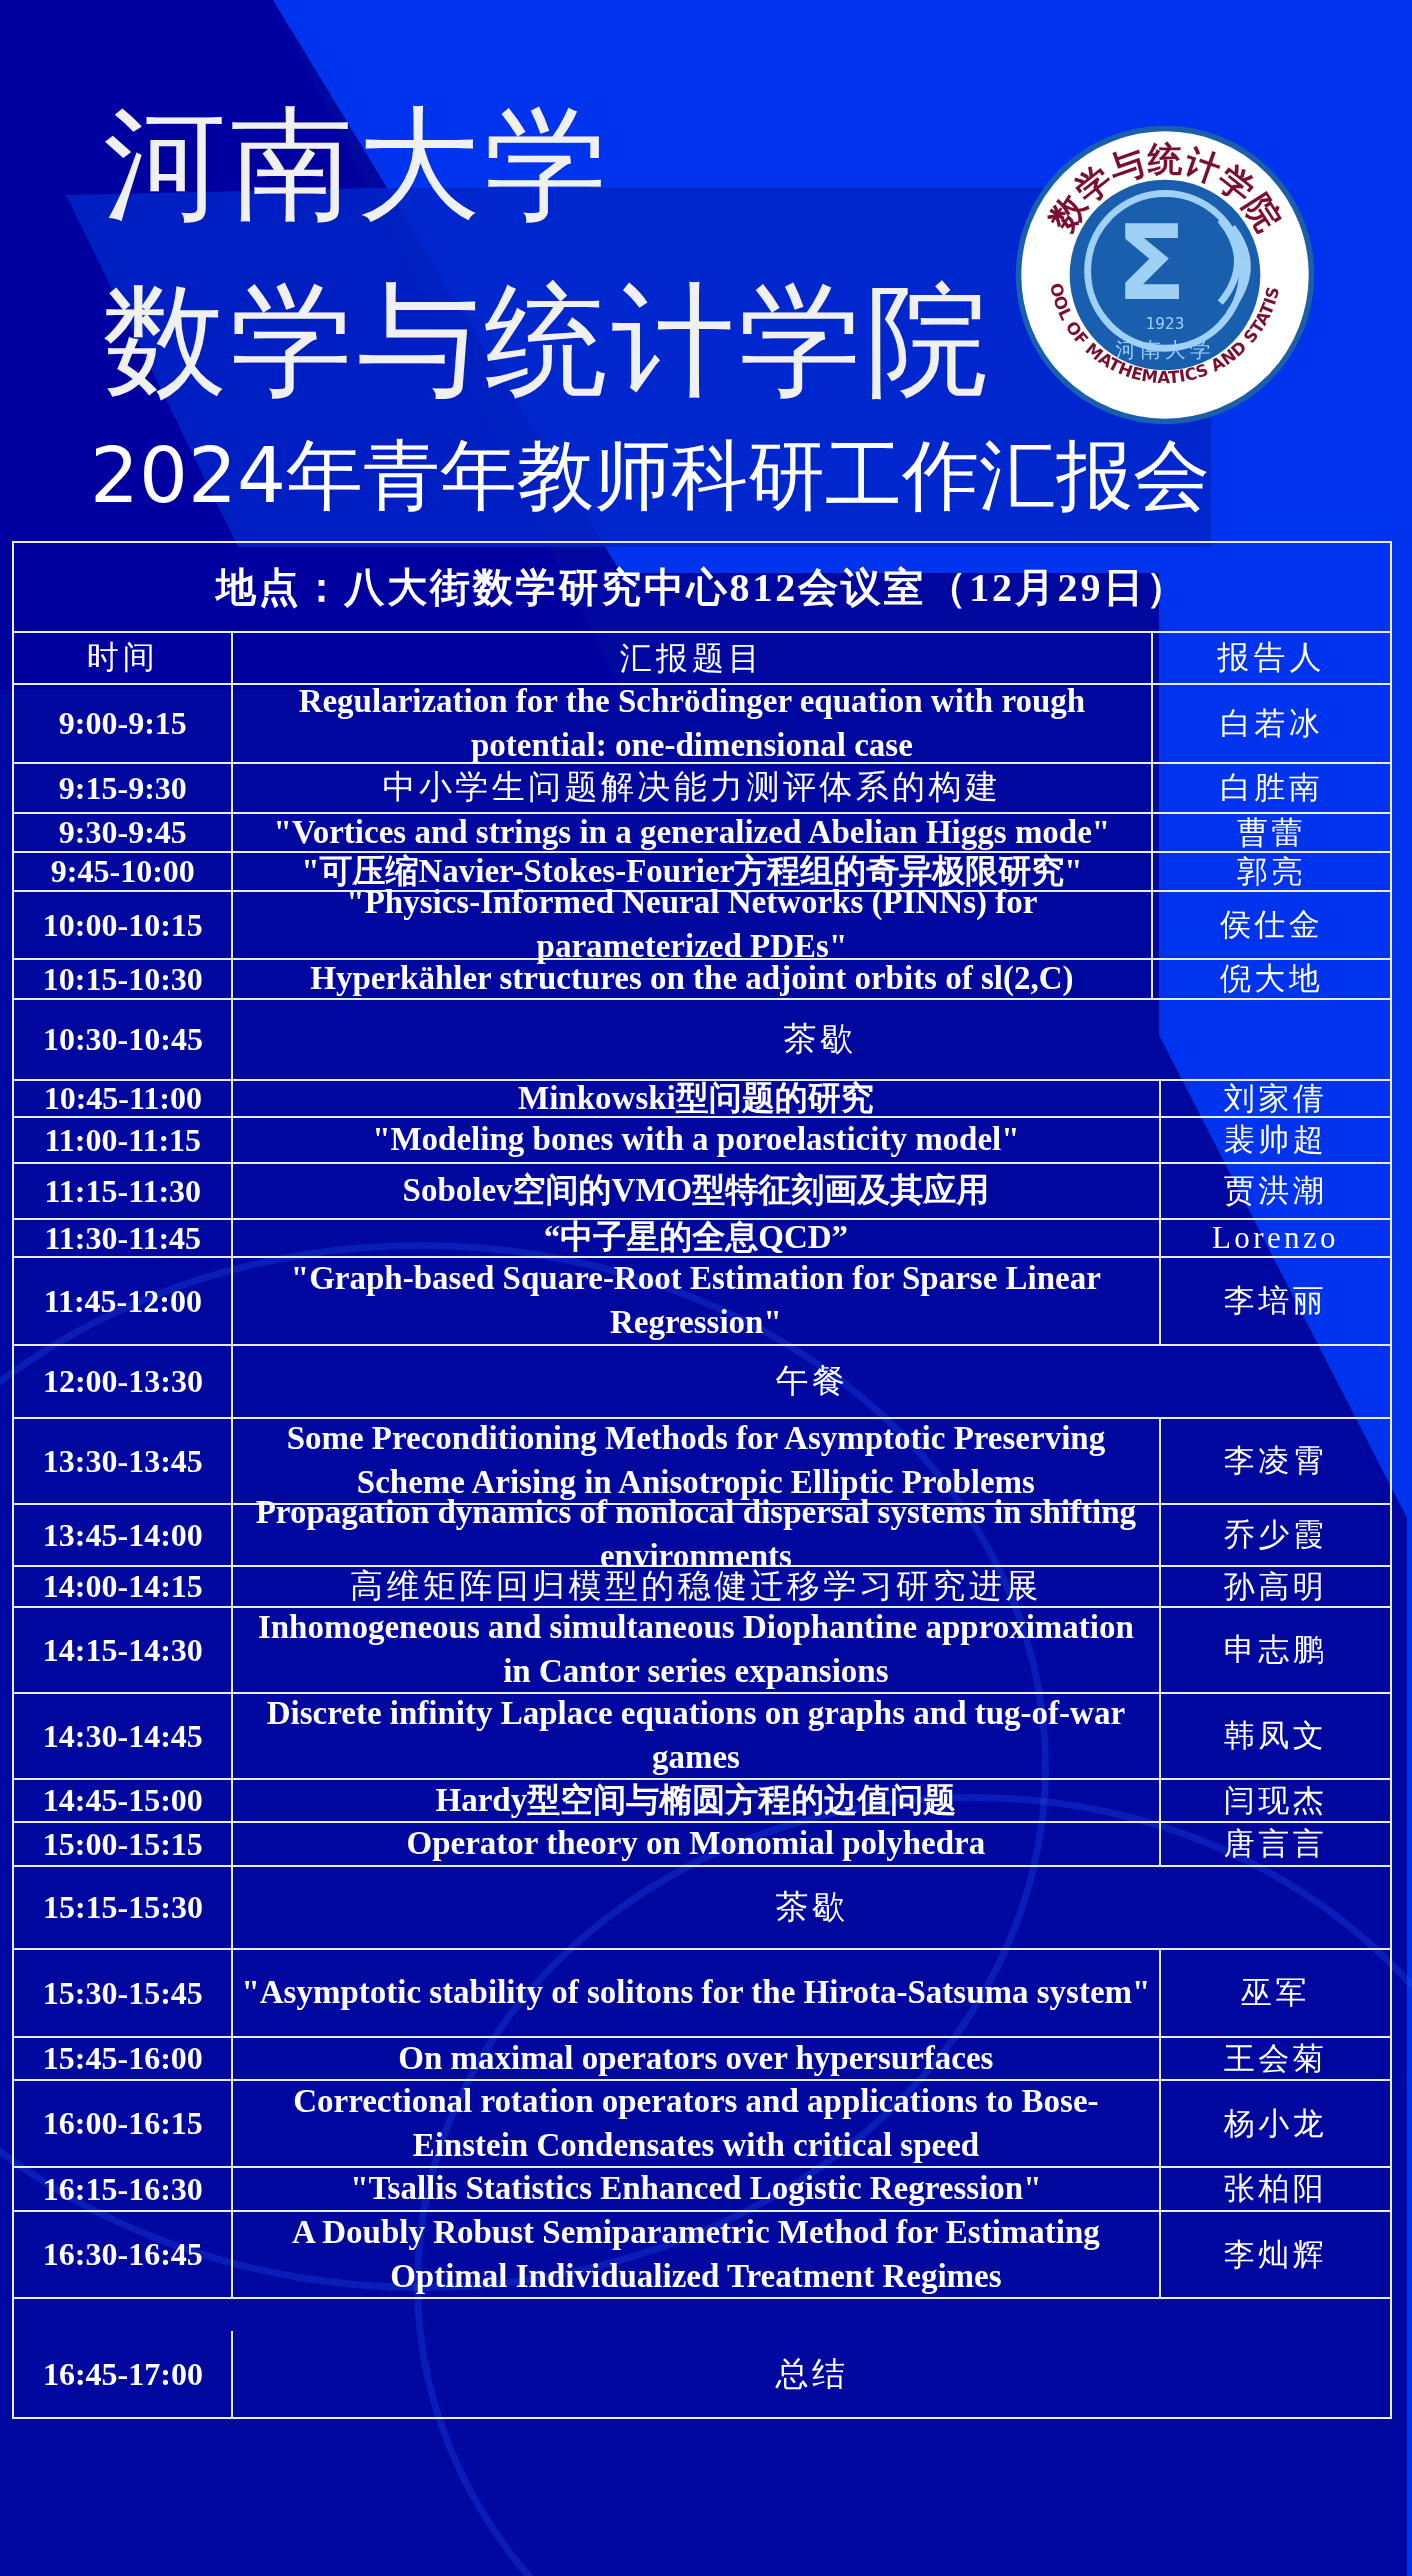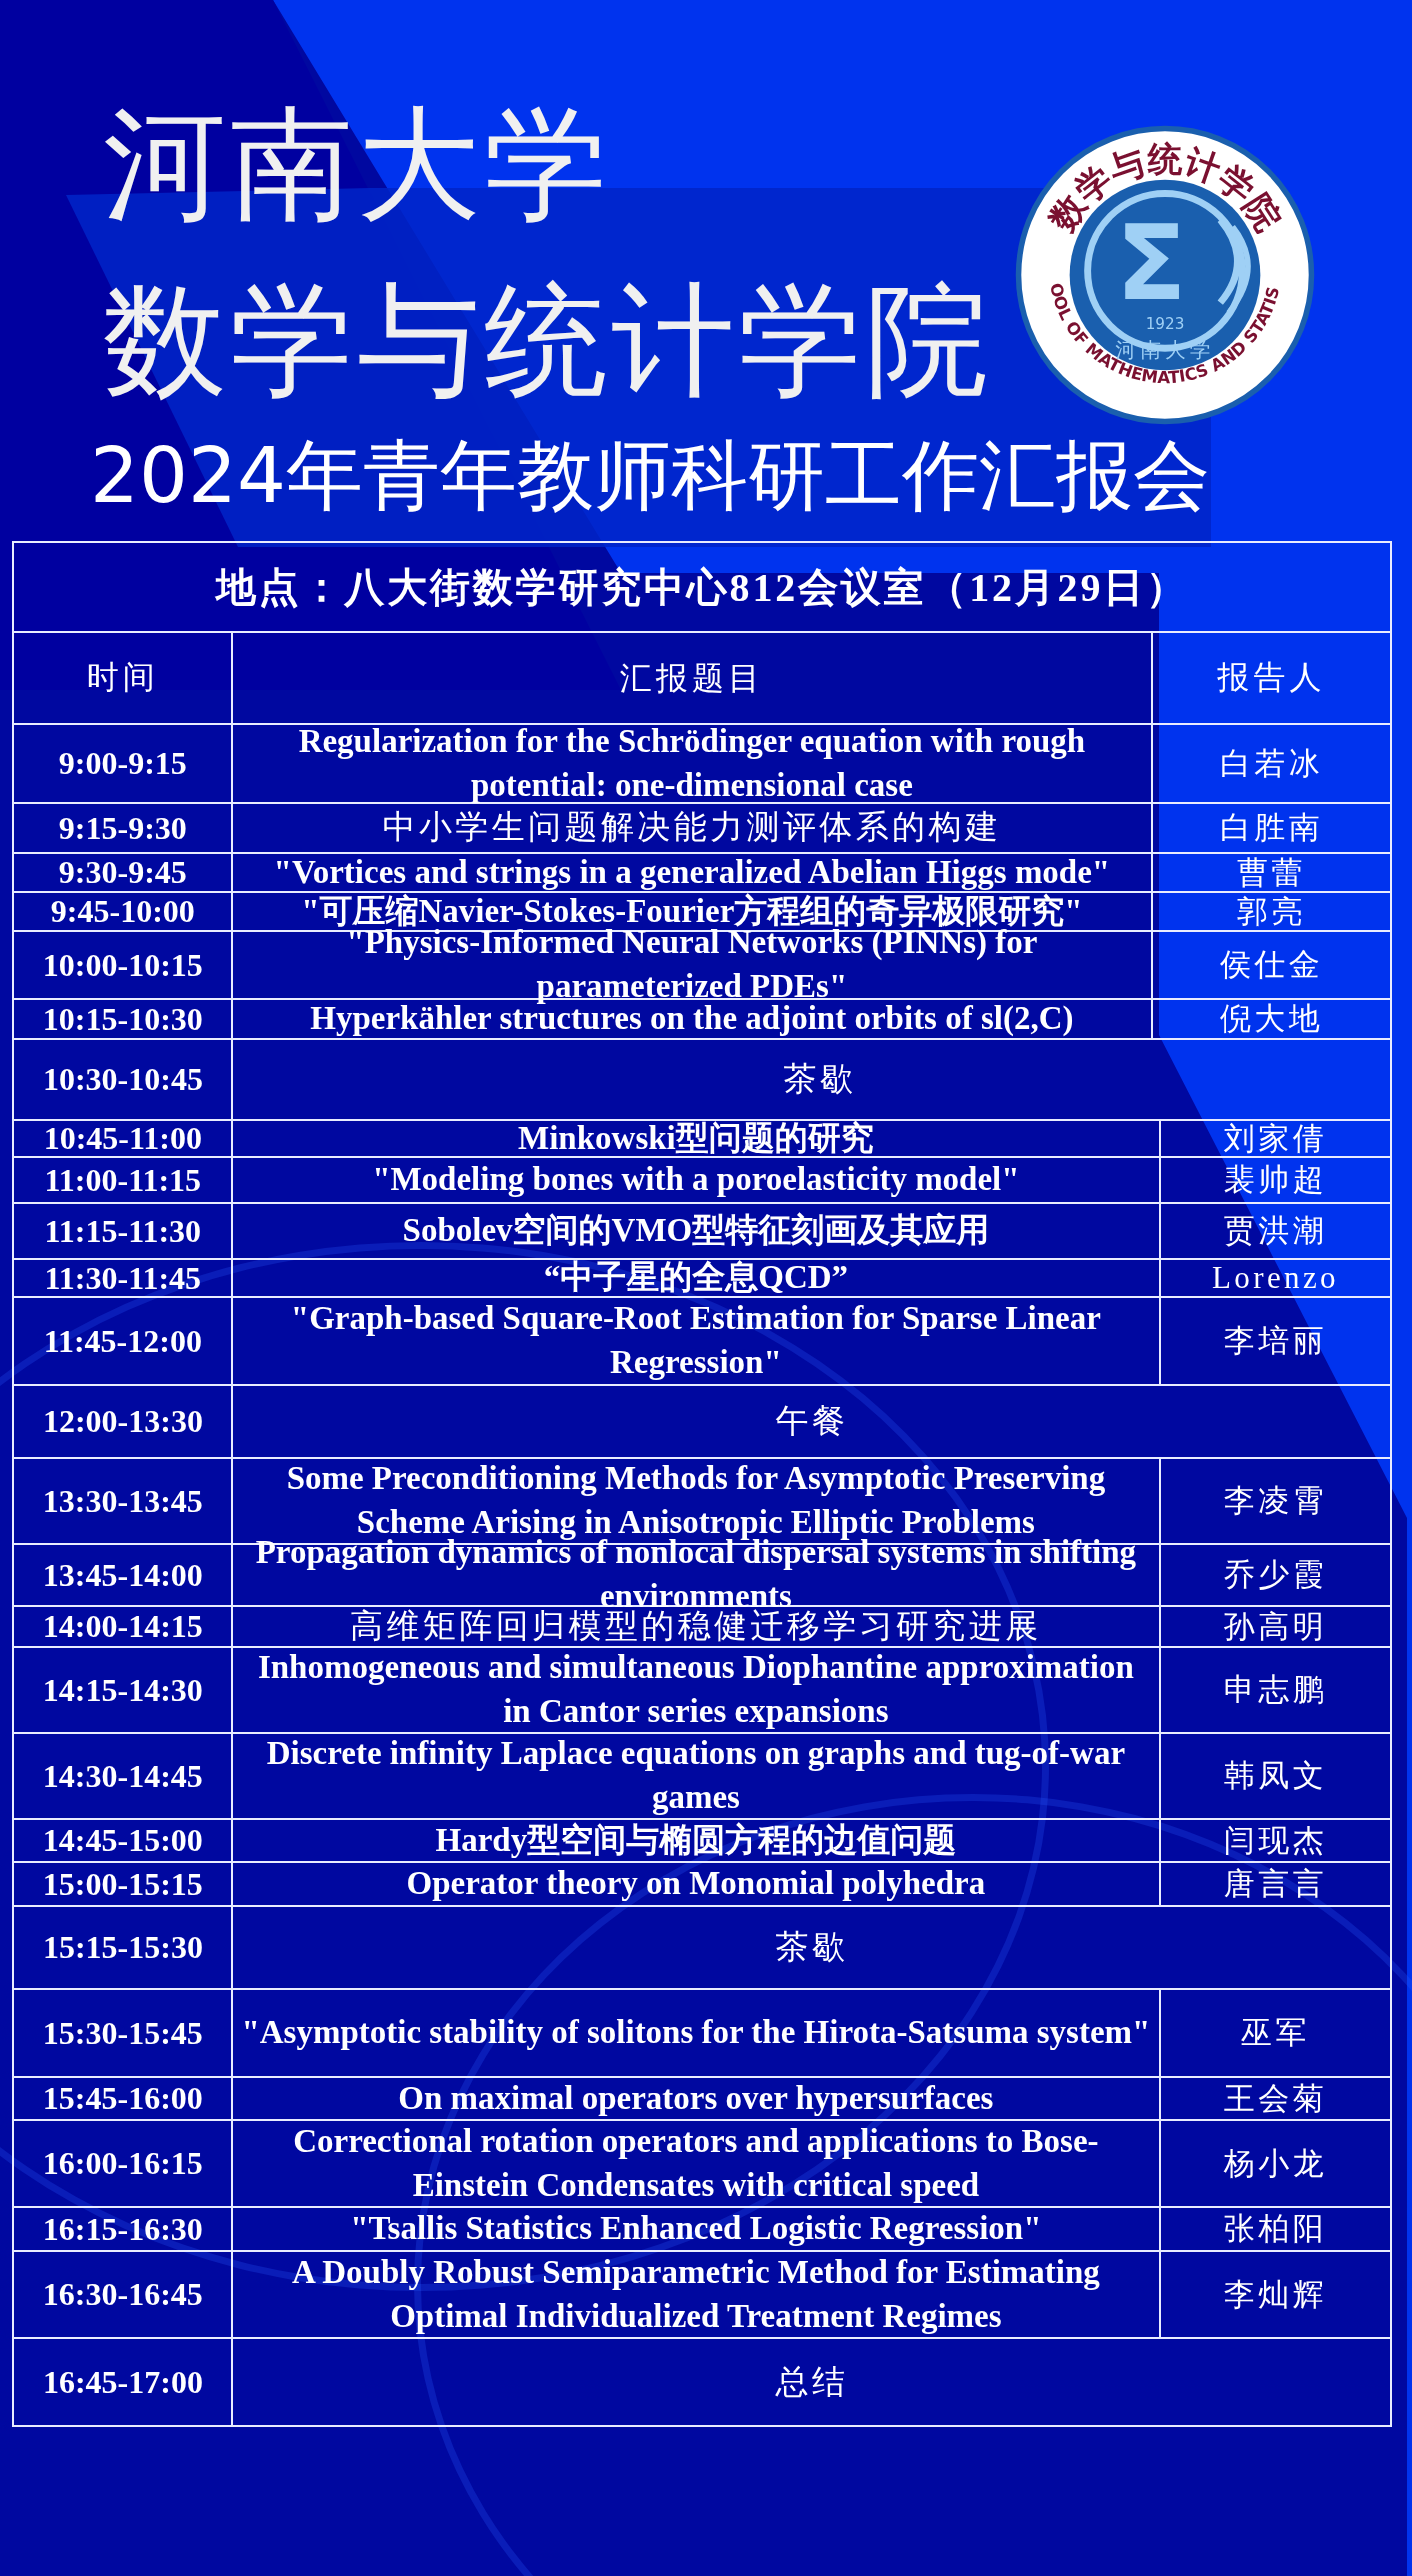--- a/index.html
+++ b/index.html
@@ -50,21 +50,21 @@
   .schedule {
     position: absolute; left: 12.4px; top: 541px; width: 1380px;
     border: 2.1px solid #e8ecff; box-sizing: border-box;
   }
   .venue-row {
     height: 88px; display: flex; align-items: center; justify-content: center;
     border-bottom: 2.1px solid #e8ecff;
     font-size: 40px; font-weight: bold; letter-spacing: 2.8px;
   }
   .grid-row { display: flex; border-bottom: 2.1px solid #e8ecff; box-sizing: border-box; }
-  .grid-row:last-child { border-bottom: none; }
+  .grid-row:last-child { border-bottom: none; margin-top: 32px; }
   .cell {
     display: flex; align-items: center; justify-content: center; text-align: center;
     box-sizing: border-box; padding: 0 7px;
   }
   .c-time { width: 219px; border-right: 2.1px solid #e8ecff; font-size: 32px; font-weight: bold; white-space: nowrap; }
   .c-title { font-size: 33px; font-weight: bold; line-height: 1.32; border-right: 2.1px solid #e8ecff; }
   .c-speaker { font-size: 31px; font-weight: bold; letter-spacing: 2.8px; }
   .sec-a .c-title { width: 920px; }
   .sec-a .c-speaker { width: 238px; }
   .sec-b .c-title { width: 928px; }
@@ -106,21 +106,21 @@
       <textPath href="#arcTop" startOffset="50%" text-anchor="middle">数学与统计学院</textPath>
     </text>
     <text font-family="DejaVu Sans, sans-serif" font-size="24" font-weight="bold" fill="#7a1030">
       <textPath href="#arcBot" startOffset="50%" text-anchor="middle">SCHOOL OF MATHEMATICS AND STATISTICS</textPath>
     </text>
   </svg>
 </div>
 
 <div class="schedule" id="schedule">
   <div class="venue-row">地点：八大街数学研究中心812会议室（12月29日）</div>
-  <div class="grid-row hdr sec-a" style="height:92px">
+  <div class="grid-row hdr sec-a" style="height:52px">
     <div class="cell c-time">时间</div>
     <div class="cell c-title">汇报题目</div>
     <div class="cell c-speaker">报告人</div>
   </div>
   <div id="rows">
       <div class="grid-row sec-a" style="height: 79px;">
         <div class="cell c-time">9:00-9:15</div>
         <div class="cell c-title">Regularization for the Schrödinger equation with rough potential: one-dimensional case</div>
         <div class="cell c-speaker cn">白若冰</div>
       </div>

